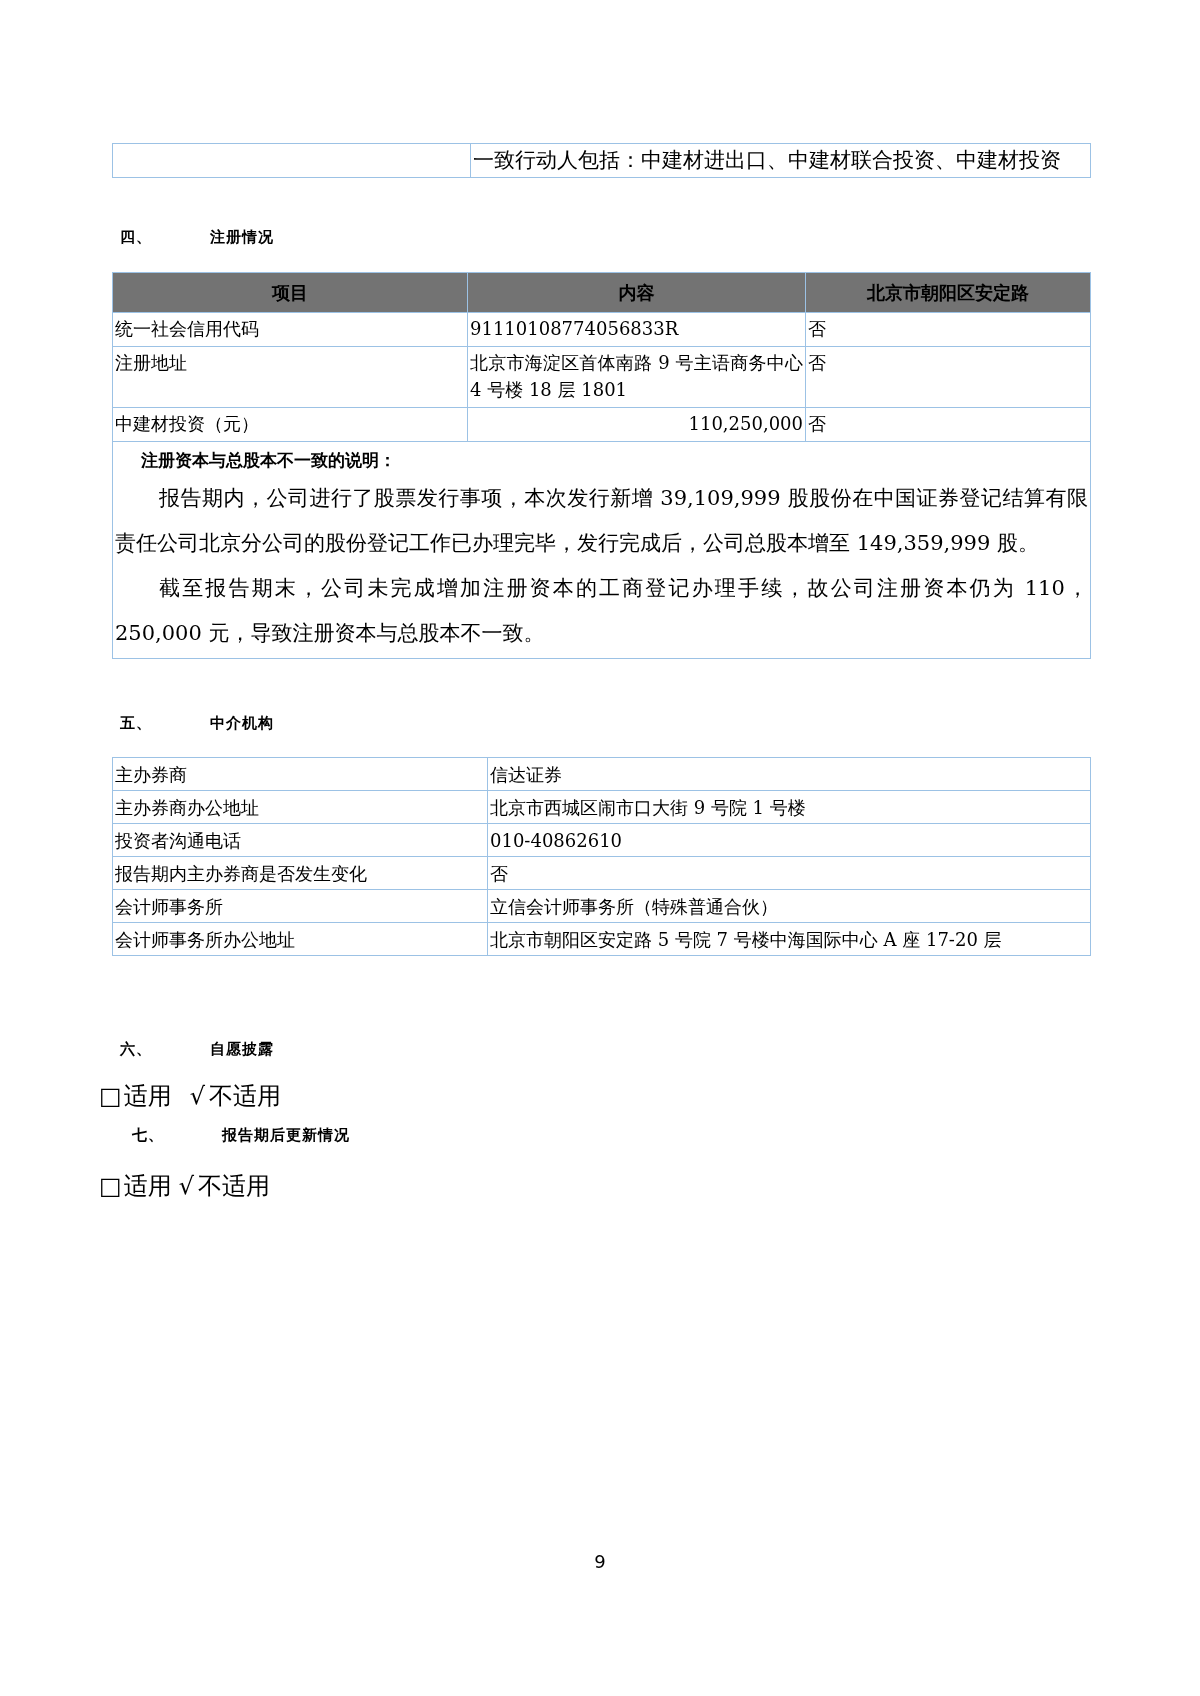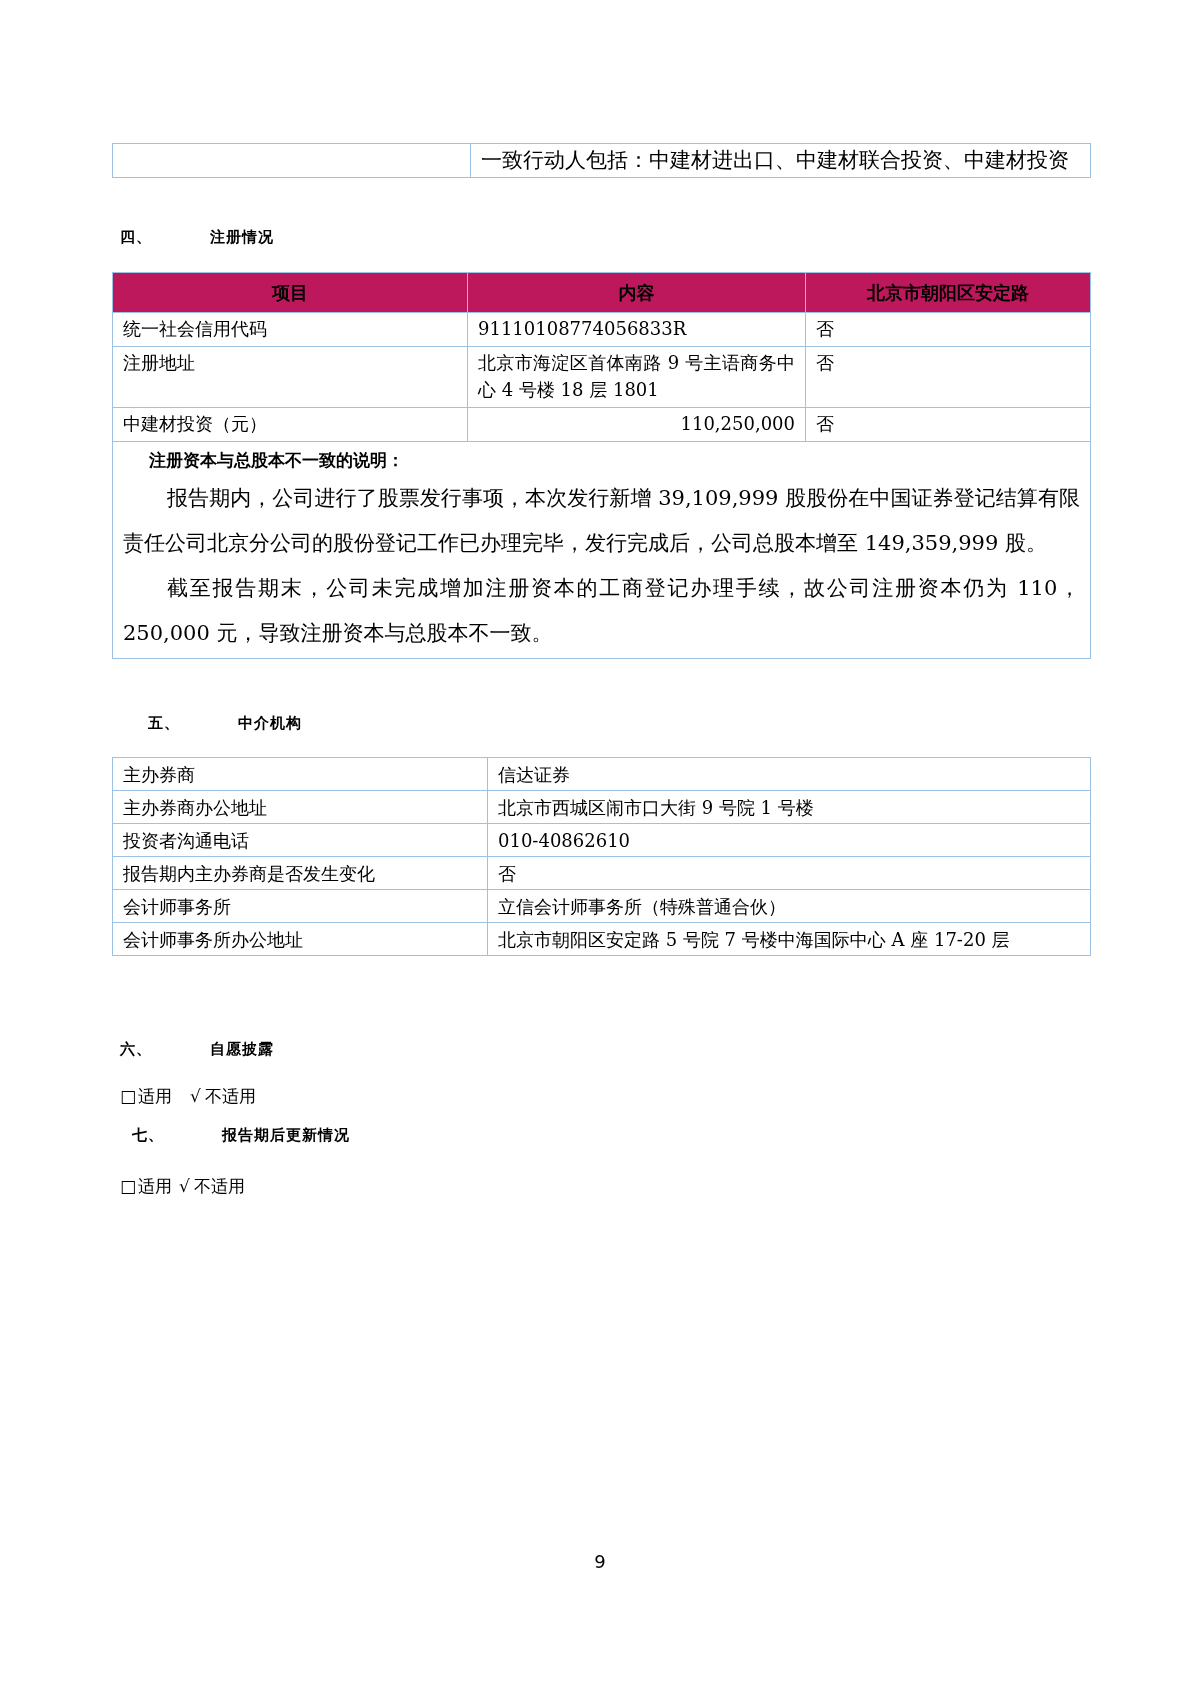--- a/index.html
+++ b/index.html
@@ -18,29 +18,29 @@
   table.doc-table {
     border-collapse: collapse;
     table-layout: fixed;
     width: 978px;
     border: 1px solid #5B9BD5;
   }
   table.doc-table td, table.doc-table th {
     border: 1px solid #9CC2E5;
     font-size: 18px;
     font-weight: normal;
-    padding: 2px 10px;
+    padding: 2px 2px;
     line-height: 27px;
     vertical-align: top;
     text-align: left;
     overflow: hidden;
     margin-left: 16px;
   }
   table.doc-table tr.header-row td {
-    background: #be185d;
+    background: #737373;
     font-weight: bold;
     text-align: center;
     vertical-align: middle;
     height: 35px;
   }
   #carryover-table td { height: 29px; vertical-align: middle; font-size: 21px; }
   #registration-table td.num-cell { text-align: right; }
   #registration-table tr.r-single td { height: 29px; }
   #registration-table tr.r-double td { height: 56px; text-align: justify; }
   #intermediary-table td { height: 28px; vertical-align: middle; }
@@ -73,22 +73,22 @@
     white-space: nowrap;
   }
   .sec-heading .num {
     display: inline-block;
     width: 90px;
     margin-left: 8px;
   }
 
   
   .applicability {
-    left: 120px;
-    font-size: 17px;
+    left: 99px;
+    font-size: 24px;
     line-height: 24px;
     white-space: nowrap;
   }
   .applicability .box { margin-right: 2px; }
   .applicability.wide-gap .check { margin-left: 18px; margin-right: 4px; }
   .applicability.narrow-gap .check { margin-left: 7px; margin-right: 4px; }
 
   .page-number {
     left: 0;
     width: 1200px;
@@ -149,21 +149,21 @@
     <tr>
       <td class="note-cell" colspan="3">
         <p class="note-title">注册资本与总股本不一致的说明：</p>
         <p class="note-para">报告期内，公司进行了股票发行事项，本次发行新增 39,109,999 股股份在中国证券登记结算有限责任公司北京分公司的股份登记工作已办理完毕，发行完成后，公司总股本增至 149,359,999 股。</p>
         <p class="note-para">截至报告期末，公司未完成增加注册资本的工商登记办理手续，故公司注册资本仍为 110，250,000 元，导致注册资本与总股本不一致。</p>
       </td>
     </tr>
   </tbody>
     </table>
 
-  <div class="sec-heading abs" style="top:710px;margin-left:28px;">
+  <div class="sec-heading abs" style="top:710px;">
     <span class="num">五、</span><span>中介机构</span>
   </div>
 
   <table class="doc-table abs" id="intermediary-table" style="left:112px; top:757px;">
     <colgroup>
         <col style="width:375px">
         <col style="width:603px">
       </colgroup>
     <tbody>
         <tr>

